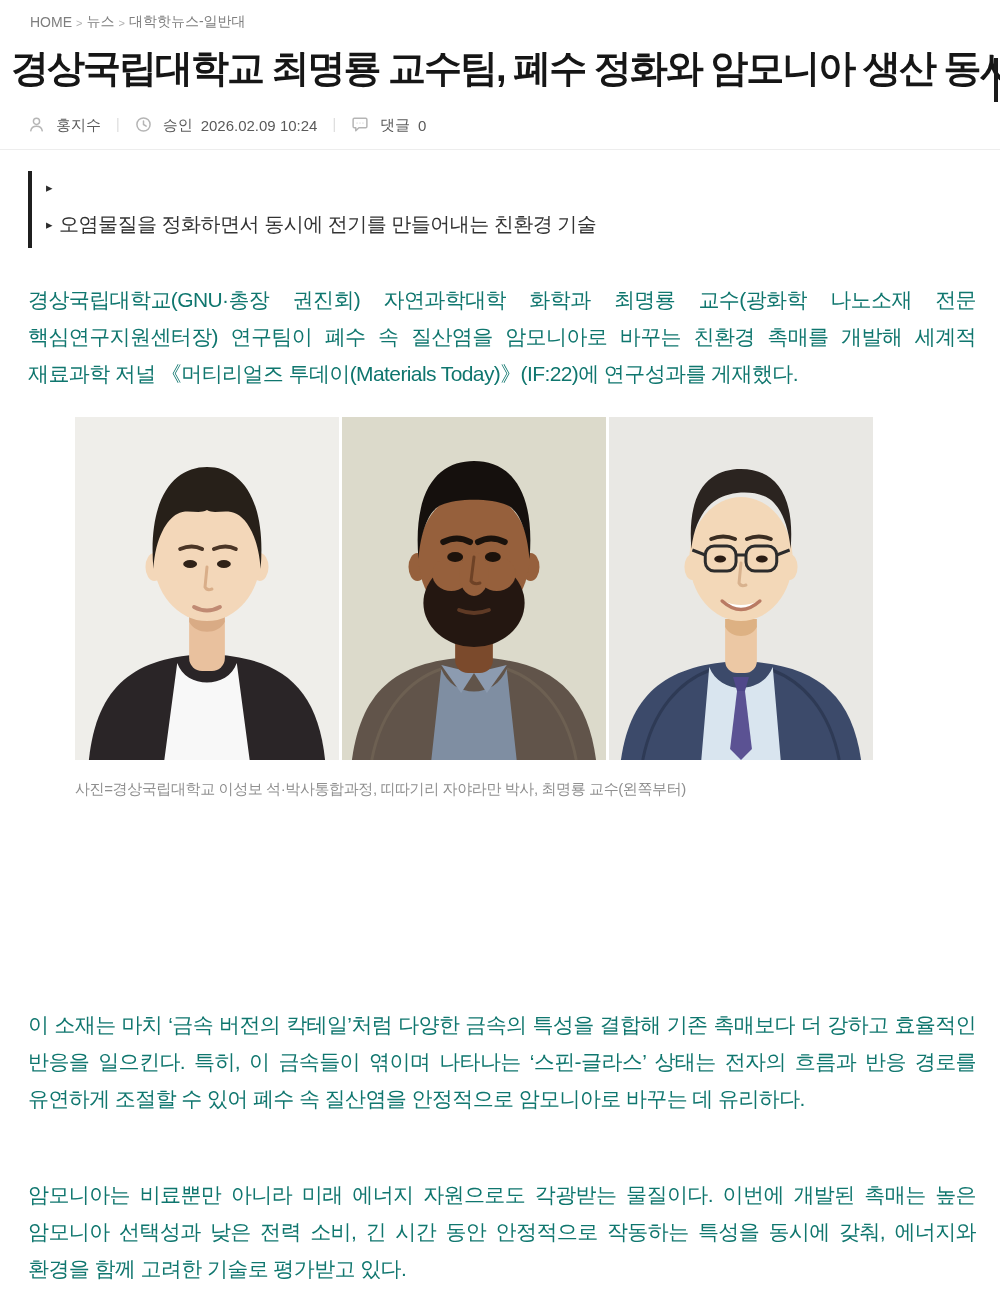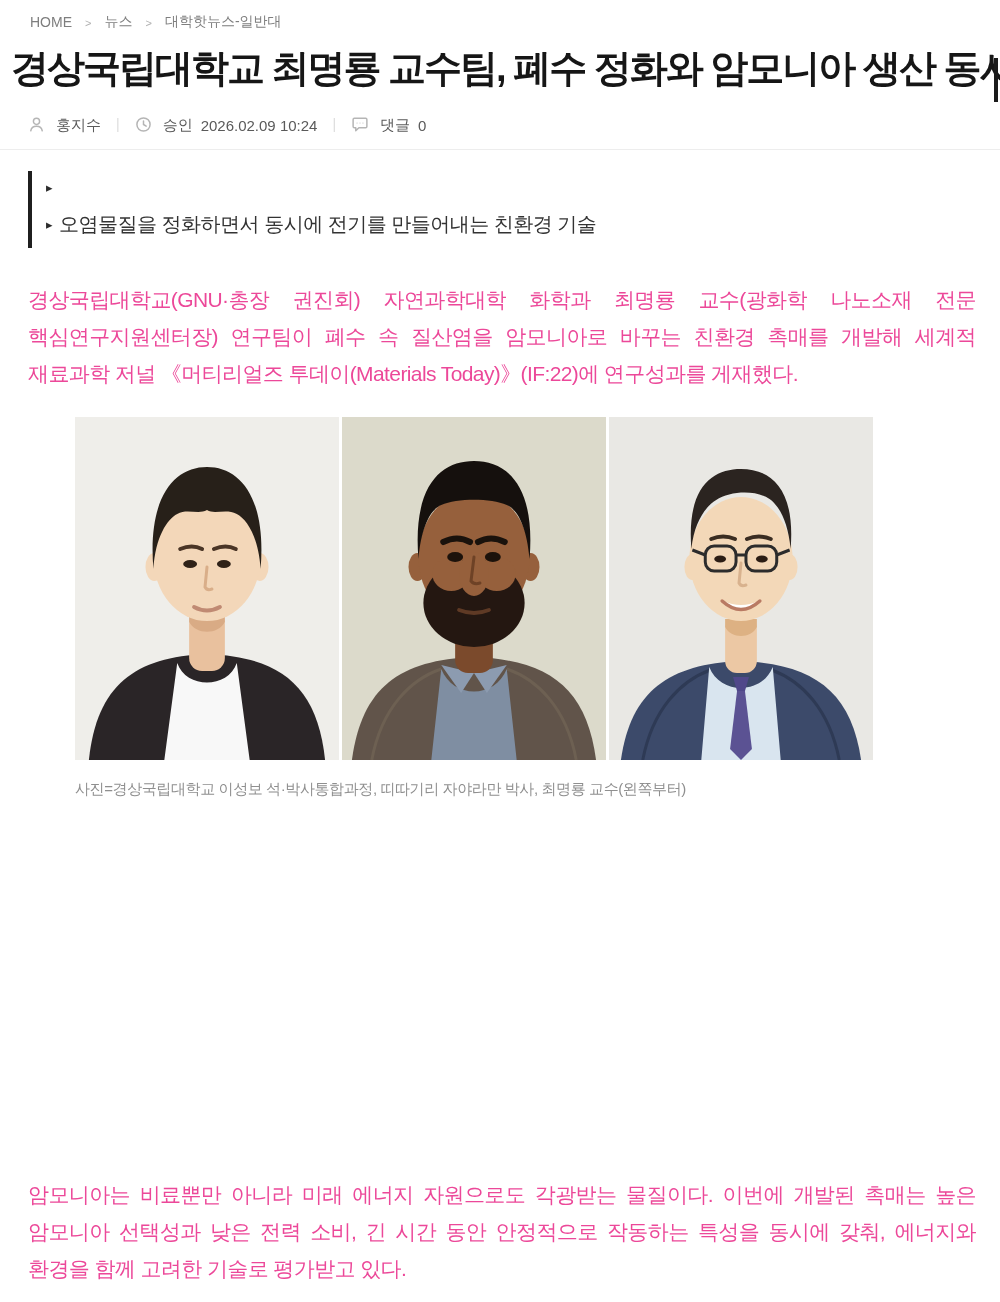--- a/index.html
+++ b/index.html
@@ -9,21 +9,21 @@
     position: relative;
     width: 1000px;
     height: 1302px;
     background: #ffffff;
     overflow: hidden;
   }
 
   
   .breadcrumb {
     position: absolute; top: 13px; left: 30px;
-    display: flex; align-items: center; gap: 13px;
+    display: flex; align-items: center; gap: 4px;
     font-size: 14px; color: #7e7e7e; letter-spacing: 0;
   }
   .breadcrumb .sep { color: #b0b0b0; font-size: 11px; position: relative; top: 1px; }
   .breadcrumb .crumb { cursor: pointer; }
 
   
   .headline {
     position: absolute; top: 44px; left: 11px; right: 0;
     font-size: 38px; line-height: 1.28; font-weight: 800;
     color: #161616; letter-spacing: -2px; white-space: nowrap;
@@ -57,21 +57,21 @@
   .subhead-line {
     display: flex; align-items: baseline;
     font-size: 20px; line-height: 34px; color: #333333;
     font-weight: 500; letter-spacing: -0.5px;
   }
   .subhead-line .marker { font-size: 13px; margin-right: 7px; color: #2b2b2b; position: relative; top: -2px; }
 
   
   .para {
     position: absolute; left: 28px; width: 948px;
-    font-size: 21px; line-height: 37px; color: #ec4899;
+    font-size: 21px; line-height: 37px; color: #0f766e;
     text-align: justify; letter-spacing: -0.6px;
     word-break: keep-all; overflow-wrap: break-word;
   }
   #para-1 { top: 281px; }
   #para-2 { top: 874px; }
   #para-3 { top: 1006px; }
   #para-4 { top: 1176px; }
 
   
   .figure { position: absolute; top: 417px; left: 75px; width: 798px; }
@@ -222,15 +222,16 @@
           <path d="M115 184 Q133 200 151 184 Q133 192 115 184 Z" fill="#ffffff"></path>
           <path d="M114 184 Q133 201 152 184" stroke="#b97a63" stroke-width="3.5" fill="none" stroke-linecap="round"></path>
         </svg>
       </div>
 
     </div>
   </figure>
 
   <div class="caption">사진=경상국립대학교 이성보 석·박사통합과정, 띠따기리 자야라만 박사, 최명룡 교수(왼쪽부터)</div>
 
+  <p class="para" id="para-3">이 소재는 마치 ‘금속 버전의 칵테일’처럼 다양한 금속의 특성을 결합해 기존 촉매보다 더 강하고 효율적인 반응을 일으킨다. 특히, 이 금속들이 엮이며 나타나는 ‘스핀-글라스’ 상태는 전자의 흐름과 반응 경로를 유연하게 조절할 수 있어 폐수 속 질산염을 안정적으로 암모니아로 바꾸는 데 유리하다.</p>
   <p class="para" id="para-4">암모니아는 비료뿐만 아니라 미래 에너지 자원으로도 각광받는 물질이다. 이번에 개발된 촉매는 높은 암모니아 선택성과 낮은 전력 소비, 긴 시간 동안 안정적으로 작동하는 특성을 동시에 갖춰, 에너지와 환경을 함께 고려한 기술로 평가받고 있다.</p>
 
 </div>
 
 </body></html>

